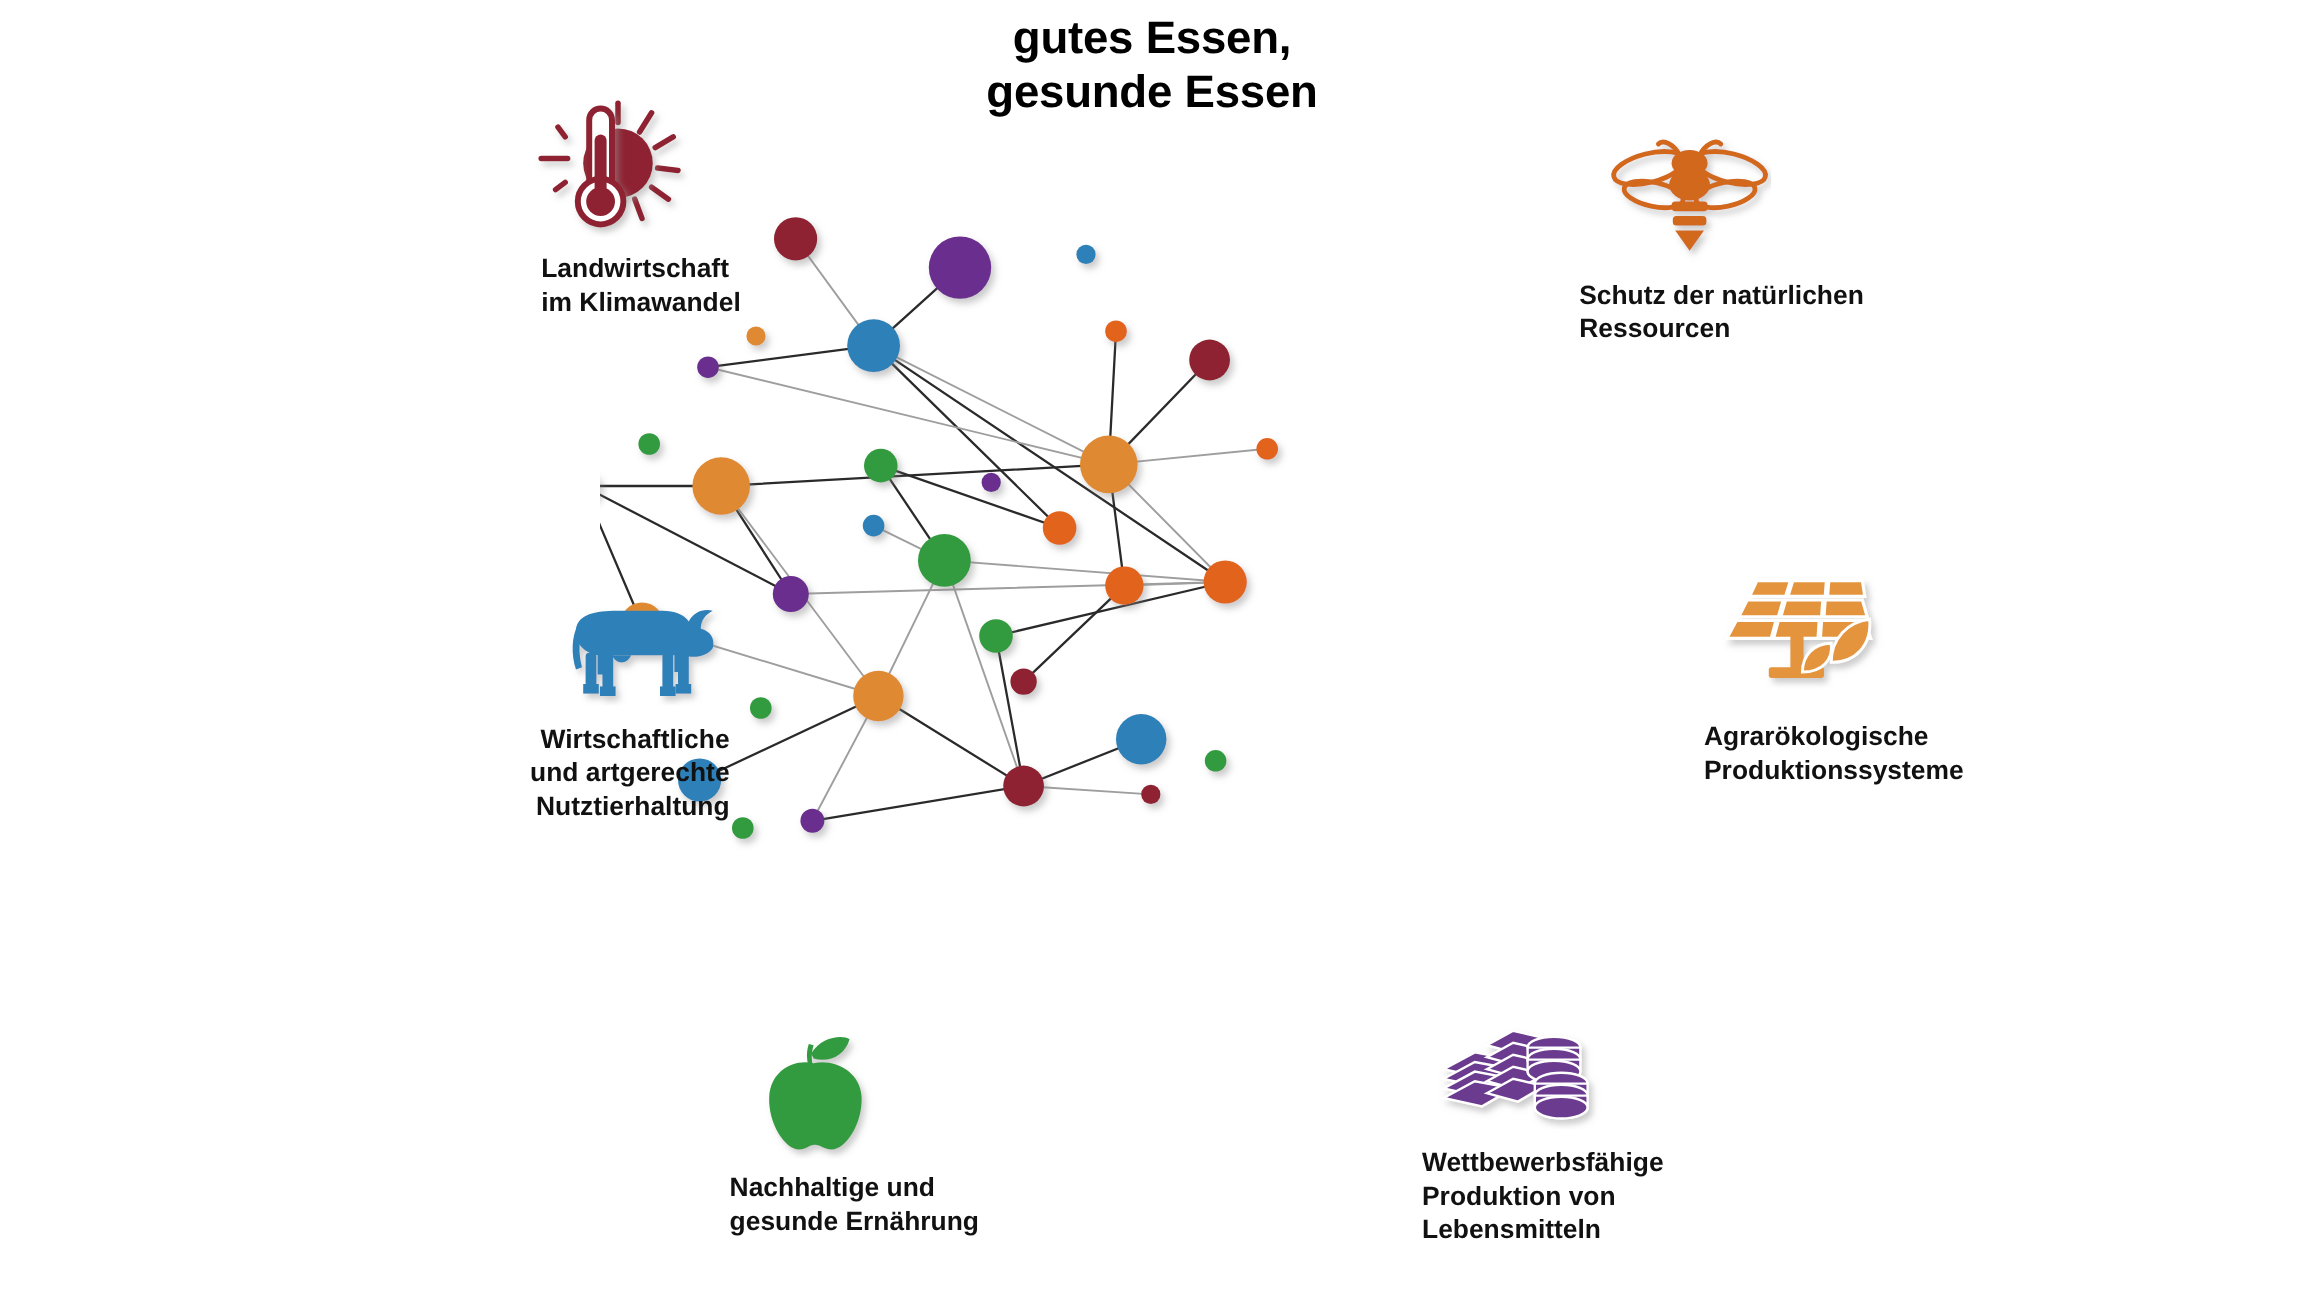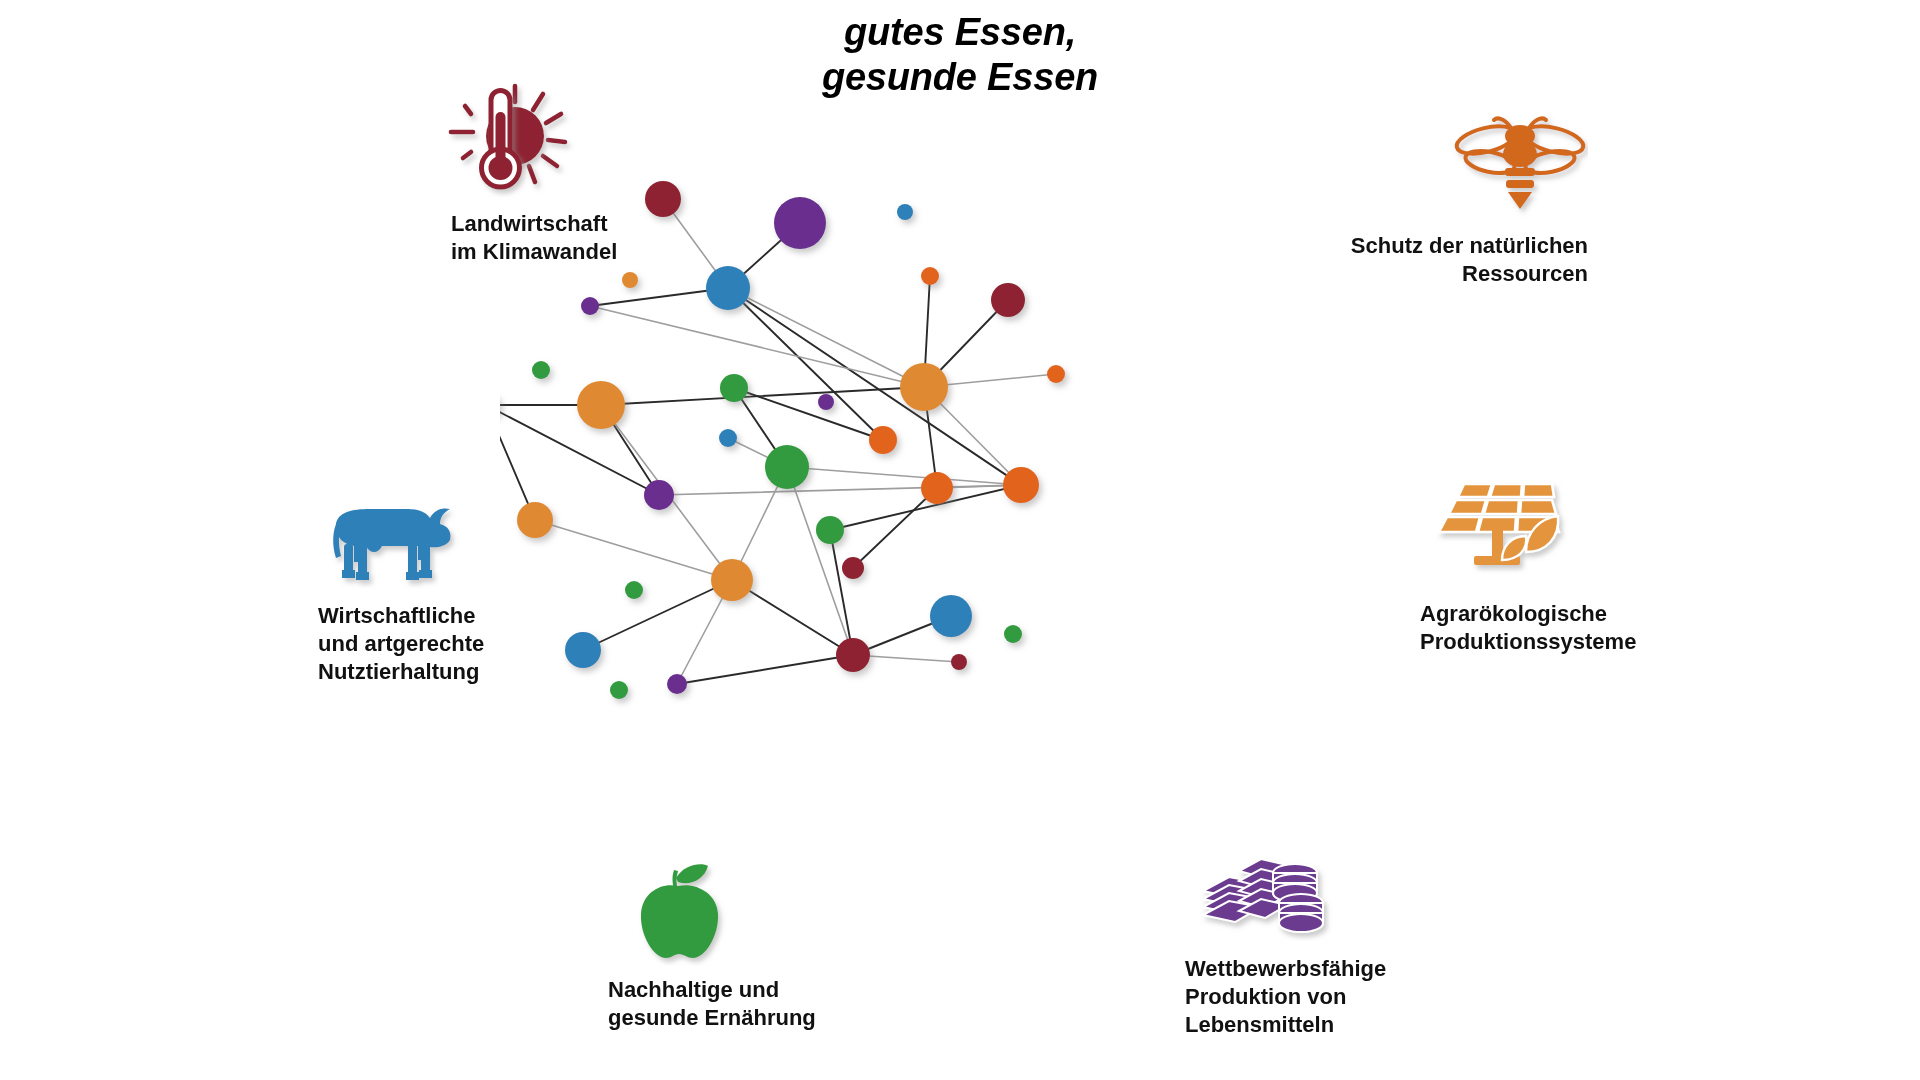--- a/index.html
+++ b/index.html
@@ -31,21 +31,20 @@
     text-align: center;
     pointer-events: none;
   }
   #title .line {
     display: block;
     font-size: 38px;
     font-weight: bold;
     color: #000000;
     letter-spacing: -0.2px;
     line-height: 1.18;
-    font-style: italic;
   }
 
   
   #network {
     position: absolute;
     left: 500px;
     top: 150px;
     width: 800px;
     height: 730px;
   }
@@ -66,29 +65,29 @@
     color: #111111;
     line-height: 1.28;
     white-space: pre-line;
   }
 
   
   #pillar-climate         { left: 437px; top: 80px;  width: 330px; }
   #pillar-climate .icon-wrap { margin-left: 6px; }
   #pillar-climate .pillar-label { margin-top: 12px; margin-left: 14px; }
 
-  #pillar-resources       { left: 1228px; top: 110px; width: 360px; text-align: right; }
+  #pillar-resources       { left: 1316px; top: 110px; width: 360px; }
   #pillar-resources .icon-wrap { margin-left: 24px; }
   #pillar-resources .pillar-label { margin-top: 12px; }
 
   #pillar-agroecology     { left: 1420px; top: 470px; width: 380px; }
   #pillar-agroecology .icon-wrap { margin-left: 14px; }
   #pillar-agroecology .pillar-label { margin-top: 26px; }
 
-  #pillar-livestock       { left: 318px;  top: 500px; width: 290px; }
+  #pillar-livestock       { left: 318px;  top: 500px; width: 290px; text-align: right; }
   #pillar-livestock .icon-wrap { margin-left: 4px; }
   #pillar-livestock .pillar-label { margin-top: 14px; }
 
   #pillar-nutrition       { left: 608px;  top: 860px; width: 310px; }
   #pillar-nutrition .icon-wrap { margin-left: 24px; }
   #pillar-nutrition .pillar-label { margin-top: 10px; }
 
   #pillar-competitiveness { left: 1185px; top: 845px; width: 320px; }
   #pillar-competitiveness .icon-wrap { margin-left: 14px; }
   #pillar-competitiveness .pillar-label { margin-top: 14px; }

